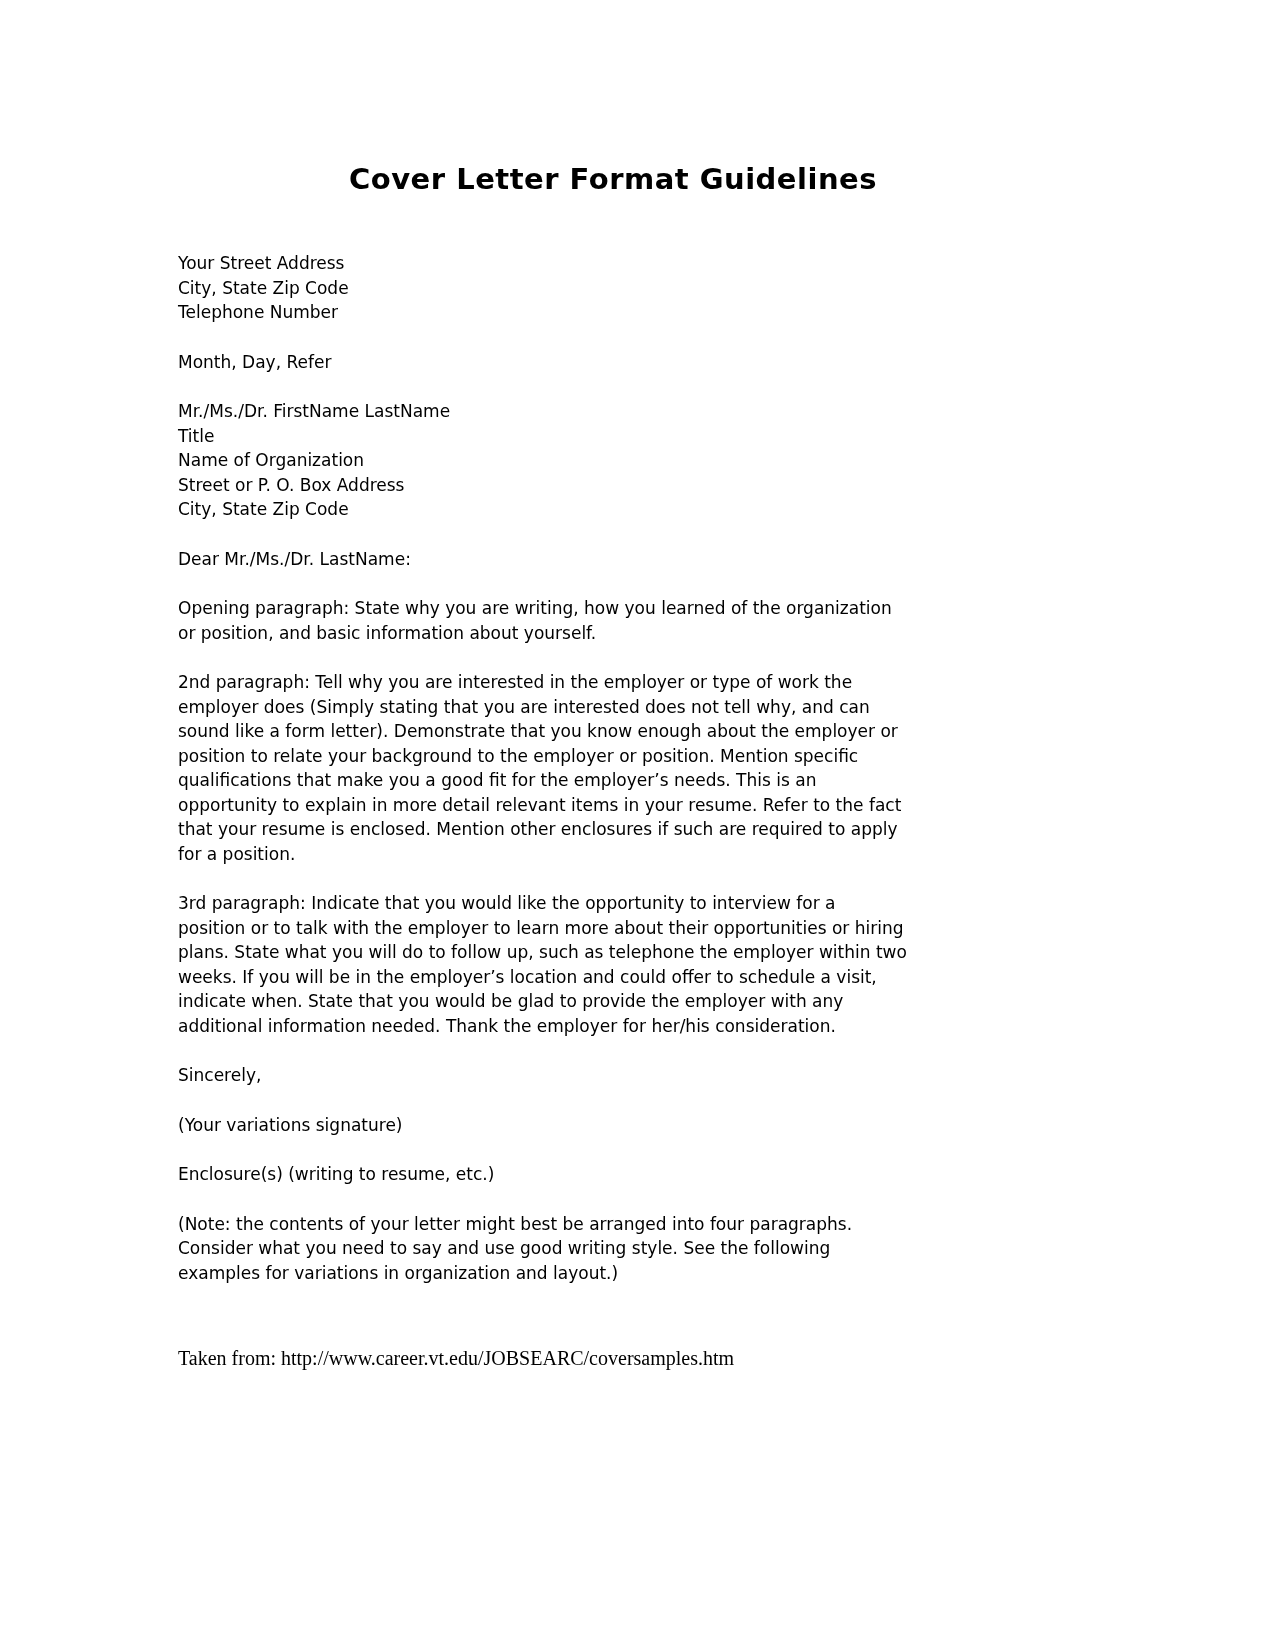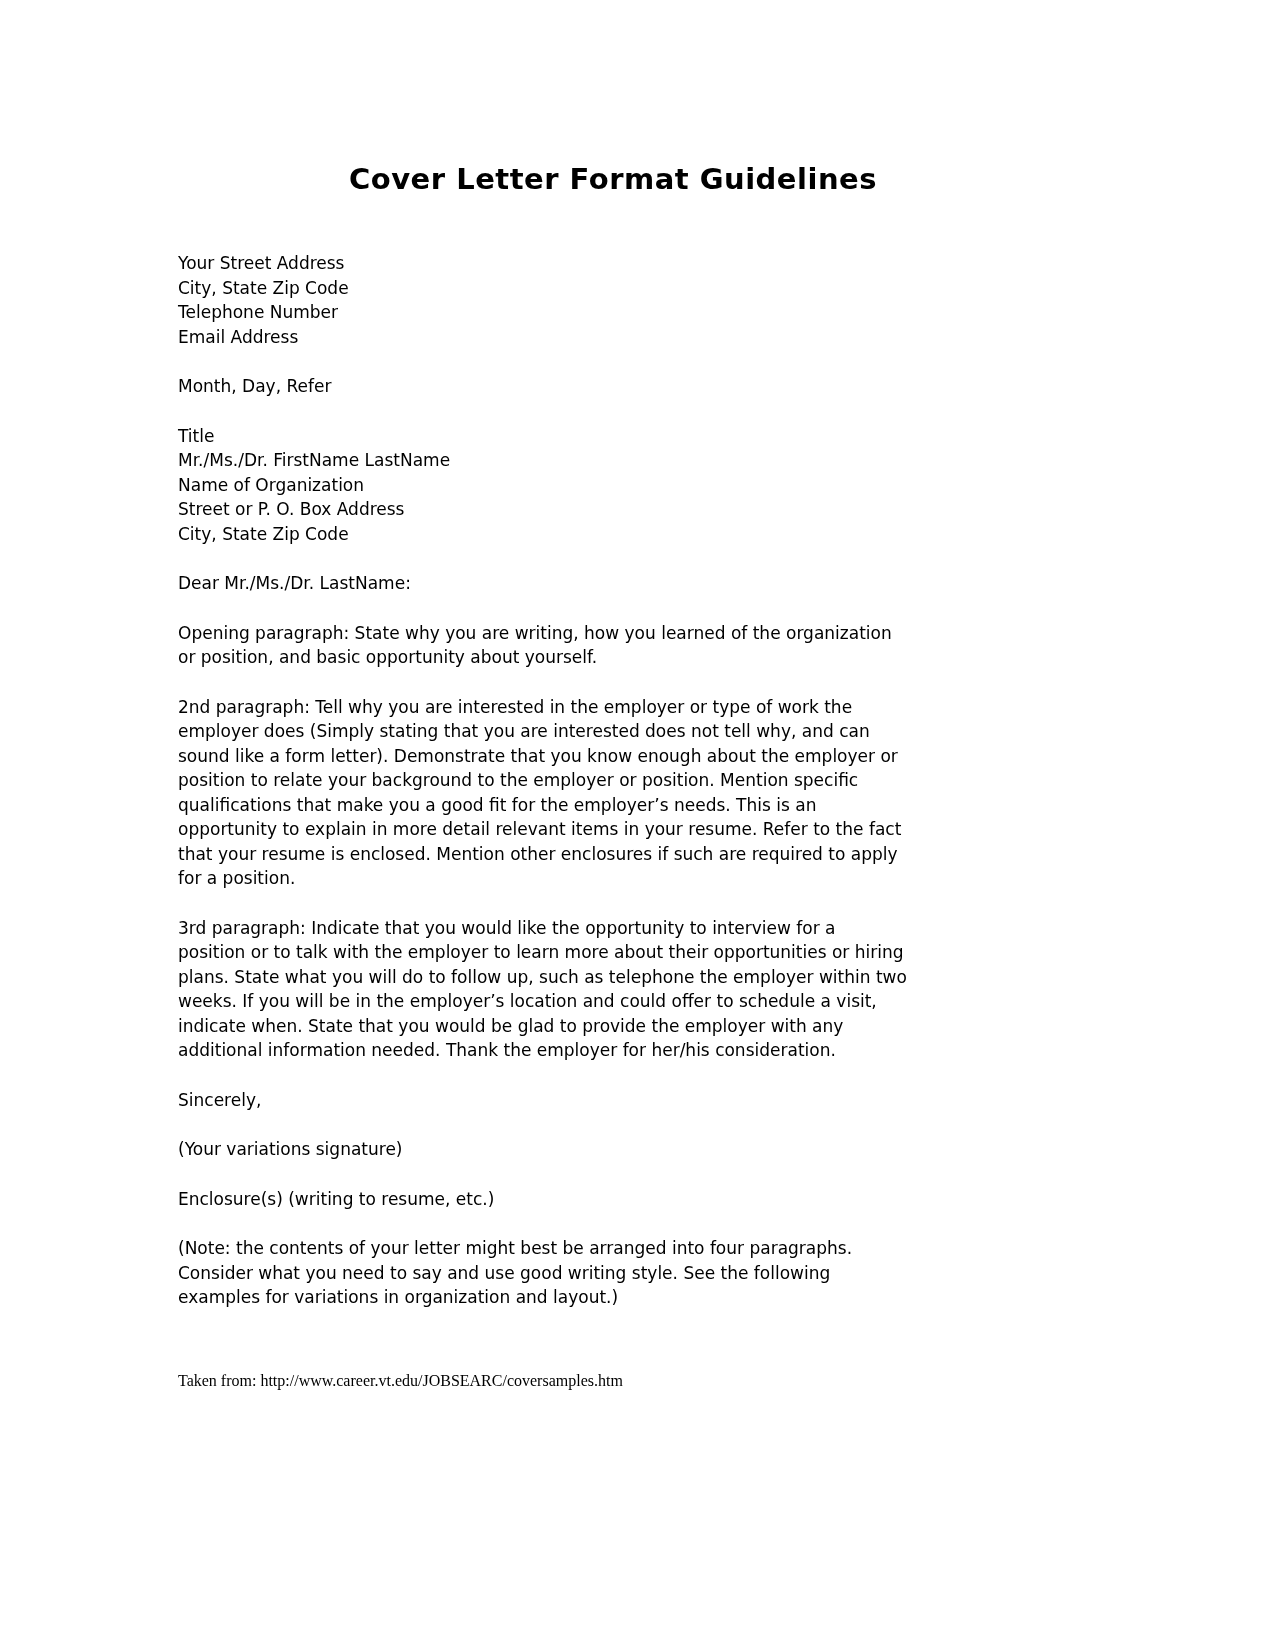--- a/index.html
+++ b/index.html
@@ -40,56 +40,55 @@
   }
   .para {
     font-size: 17px;
     line-height: 24.5px;
     white-space: pre-line;
     width: 1000px;
     margin: 0 0 25px 0;
   }
   .source-line {
     font-family: "Liberation Serif", serif;
-    font-size: 16px;
+    font-size: 20px;
     margin-top: 62px;
   }
 </style>
 </head>
 <body>
 
 <div class="page">
 
   <h1 class="doc-title">Cover Letter Format Guidelines</h1>
 
   <div class="block">
     <div class="line">Your Street Address</div>
     <div class="line">City, State Zip Code</div>
     <div class="line">Telephone Number</div>
-    <div class="line">Email Address</div>
   </div>
 
   <div class="block">
     <div class="line">Month, Day, Refer</div>
   </div>
 
   <div class="block">
+    <div class="line">Mr./Ms./Dr. FirstName LastName</div>
     <div class="line">Title</div>
-    <div class="line">Mr./Ms./Dr. FirstName LastName</div>
     <div class="line">Name of Organization</div>
     <div class="line">Street or P. O. Box Address</div>
     <div class="line">City, State Zip Code</div>
   </div>
 
   <div class="block">
     <div class="line">Dear Mr./Ms./Dr. LastName:</div>
   </div>
 
   <div class="para">Opening paragraph: State why you are writing, how you learned of the organization
-or position, and basic opportunity about yourself.</div>
+or position, and basic information about yourself.</div>
 
   <div class="para">2nd paragraph: Tell why you are interested in the employer or type of work the
 employer does (Simply stating that you are interested does not tell why, and can
 sound like a form letter). Demonstrate that you know enough about the employer or
 position to relate your background to the employer or position. Mention specific
 qualifications that make you a good fit for the employer’s needs. This is an
 opportunity to explain in more detail relevant items in your resume. Refer to the fact
 that your resume is enclosed. Mention other enclosures if such are required to apply
 for a position.</div>
 

